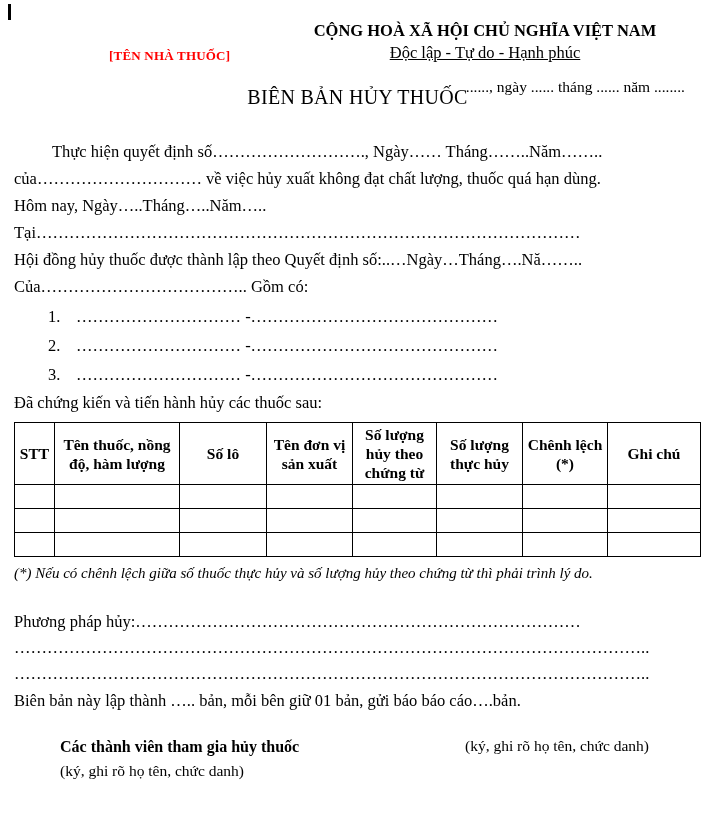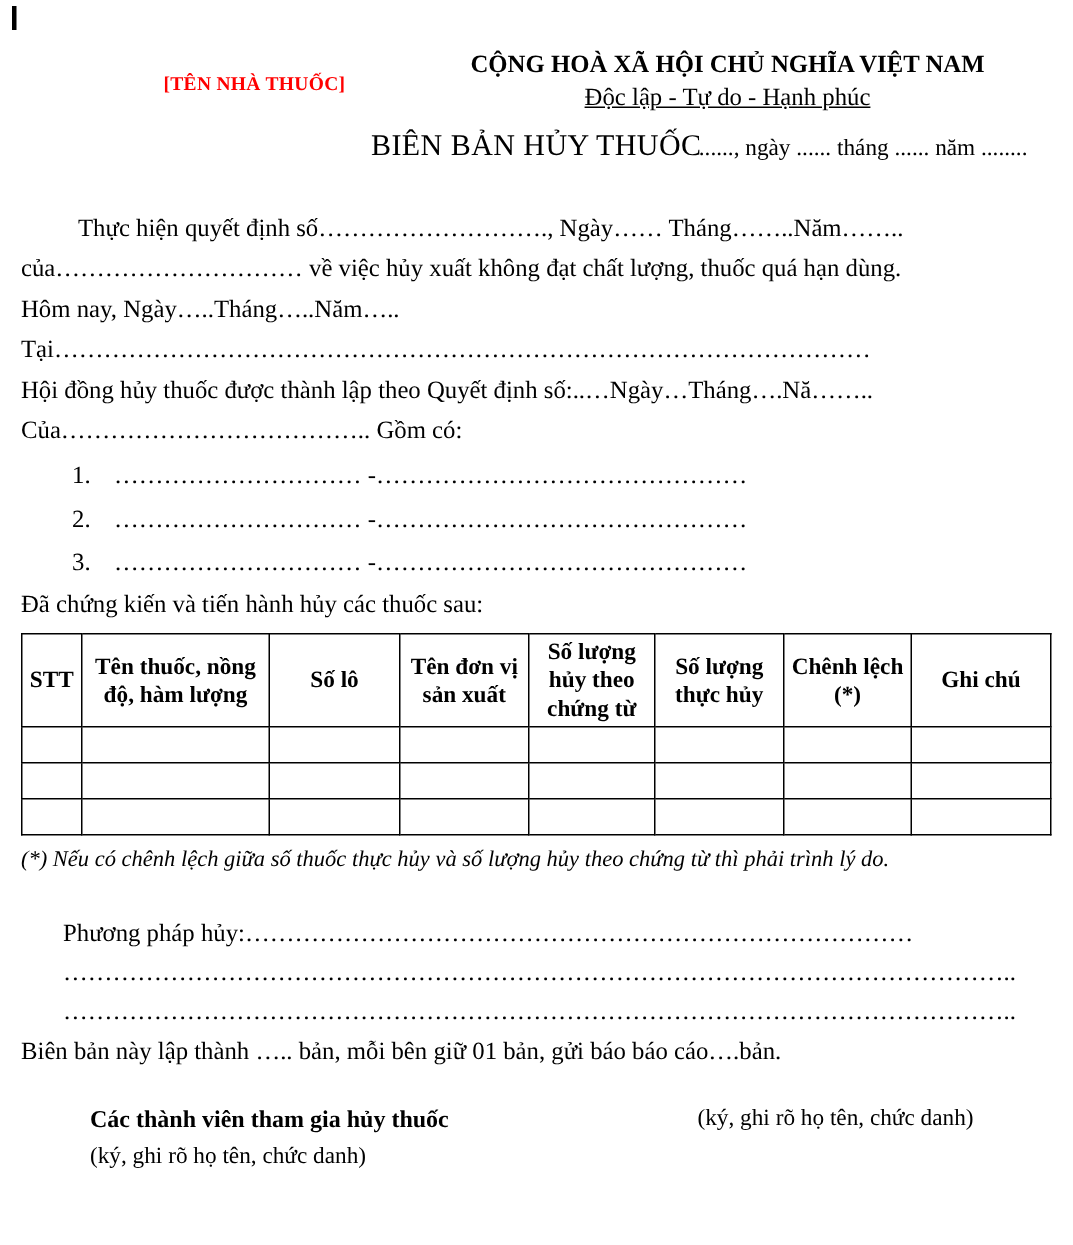--- a/index.html
+++ b/index.html
@@ -12,21 +12,21 @@
   .page { position: relative; width: 715px; height: 830px; overflow: hidden; background:#fff; }
 
   .cursor-mark { position: absolute; left: 8px; top: 4px; width: 3px; height: 16px; background: #000; }
 
   .pharmacy-name {
     position: absolute; left: 70px; top: 48px;
     font-weight: bold; font-size: 13px; letter-spacing: 0.2px; margin-left: 39px;
   }
 
   .header-right { position: absolute; left: 265px; top: 21px; width: 440px; text-align: center; }
-  .nat-title { font-weight: bold; font-size: 16.5px; white-space: nowrap; margin-top: 12px; }
+  .nat-title { font-weight: bold; font-size: 16.5px; white-space: nowrap; }
   .nat-motto-wrap { margin-top: 2px; }
   .nat-motto { font-size: 16.5px; text-decoration: underline; }
   .date-line { font-size: 15.5px; margin-top: 15px; text-align: right; padding-right: 20px; }
 
   .doc-title {
     position: absolute; top: 86px; left: 0; width: 100%;
     text-align: center; font-size: 20px; font-weight: normal; letter-spacing: 0.3px;
   }
 
   .content { position: absolute; top: 138px; left: 14px; width: 686px; font-size: 16.5px; }
@@ -46,21 +46,21 @@
     font-size: 15.5px; font-weight: bold; line-height: 19px;
     text-align: center; vertical-align: middle; height: 60px; padding: 2px 3px;
   }
   .drug-table td { height: 24px; padding: 0; }
 
   .footnote {
     font-style: italic; font-size: 15px; line-height: 24px;
     margin-top: 4px; white-space: nowrap; overflow: hidden;
   }
 
-  .method { margin-top: 24px; margin-left: 28px; }
+  .method { margin-top: 24px; }
   .method p { line-height: 26px; }
   .copies { line-height: 28px; }
 
   .signatures { display: flex; justify-content: space-between; margin-top: 20px; padding-left: 46px; }
   .sig-block { text-align: left; }
   .sig-left { width: 270px; }
   .sig-right { width: 235px; }
   .sig-title { font-weight: bold; font-size: 16px; line-height: 25px; white-space: nowrap; }
   .sig-sub { font-size: 15.5px; line-height: 24px; white-space: nowrap; }
 </style>

